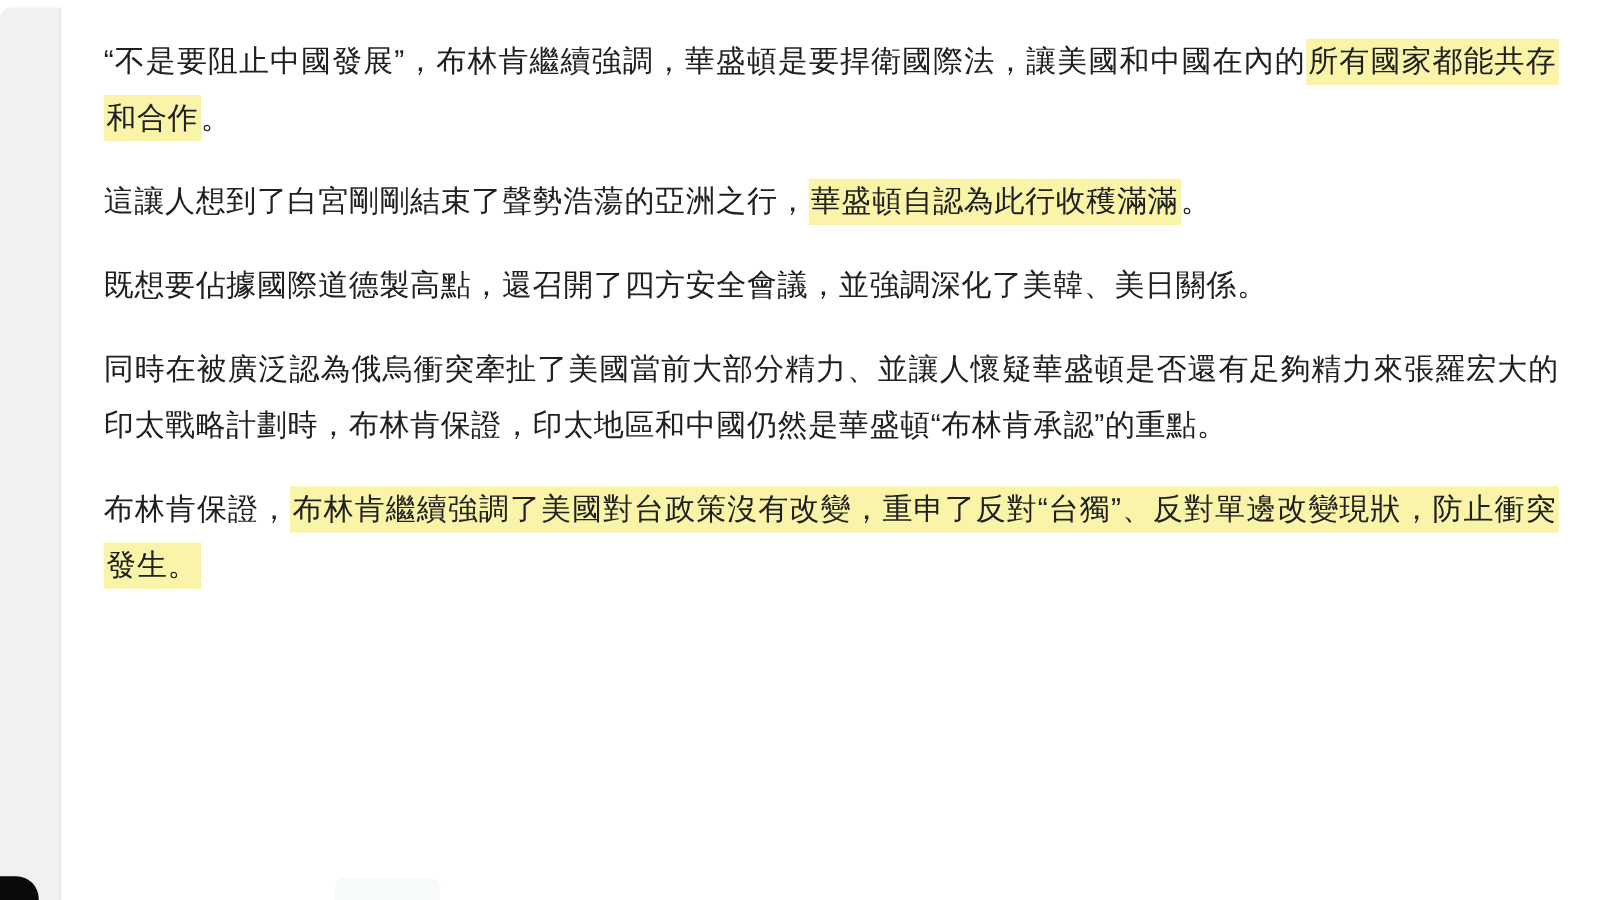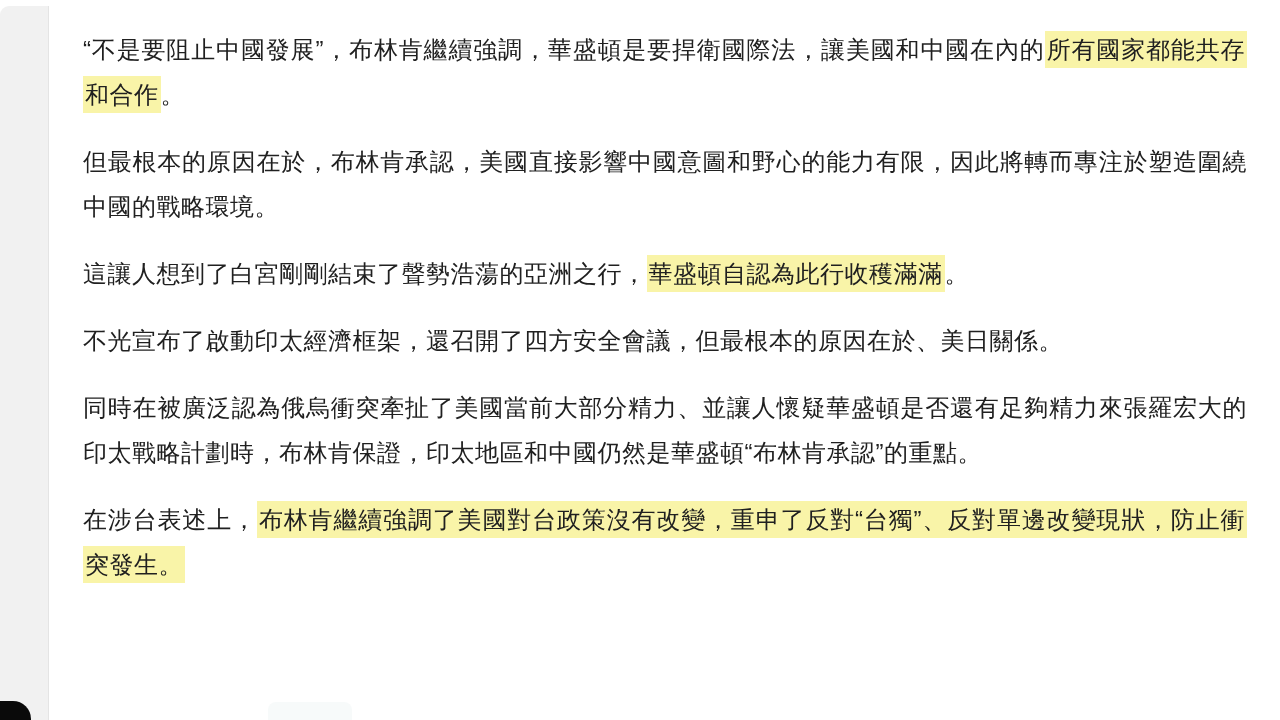--- a/index.html
+++ b/index.html
@@ -76,22 +76,21 @@
   }
 </style>
 </head>
 <body>
 
 <div class="screen">
   <div class="gutter"></div>
   <div class="page">
     <article id="article">
         <p class="para"><span class="seg">“不是要阻止中國發展”，布林肯繼續強調，華盛頓是要捍衛國際法，讓美國和中國在內的</span><span class="seg hl">所有國家都能共存和合作</span><span class="seg">。</span></p>
-        <p class="para"><span class="seg">但最根本的原因在於，布林肯承認，美國直接影響中國意圖和野心的能力有限，因此將轉而專注於塑造圍繞中國的戰略環境。</span></p>
         <p class="para"><span class="seg">這讓人想到了白宮剛剛結束了聲勢浩蕩的亞洲之行，</span><span class="seg hl">華盛頓自認為此行收穫滿滿</span><span class="seg">。</span></p>
-        <p class="para"><span class="seg">不光宣布了啟動印太經濟框架，還召開了四方安全會議，但最根本的原因在於、美日關係。</span></p>
+        <p class="para"><span class="seg">既想要佔據國際道德製高點，還召開了四方安全會議，並強調深化了美韓、美日關係。</span></p>
         <p class="para"><span class="seg">同時在被廣泛認為俄烏衝突牽扯了美國當前大部分精力、並讓人懷疑華盛頓是否還有足夠精力來張羅宏大的印太戰略計劃時，布林肯保證，印太地區和中國仍然是華盛頓“布林肯承認”的重點。</span></p>
-        <p class="para"><span class="seg">在涉台表述上，</span><span class="seg hl">布林肯繼續強調了美國對台政策沒有改變，重申了反對“台獨”、反對單邊改變現狀，防止衝突發生。</span></p>
+        <p class="para"><span class="seg">布林肯保證，</span><span class="seg hl">布林肯繼續強調了美國對台政策沒有改變，重申了反對“台獨”、反對單邊改變現狀，防止衝突發生。</span></p>
       </article>
   </div>
   <div class="faint-shape"></div>
   <div class="corner-shape"></div>
 </div>
 
 </body></html>

